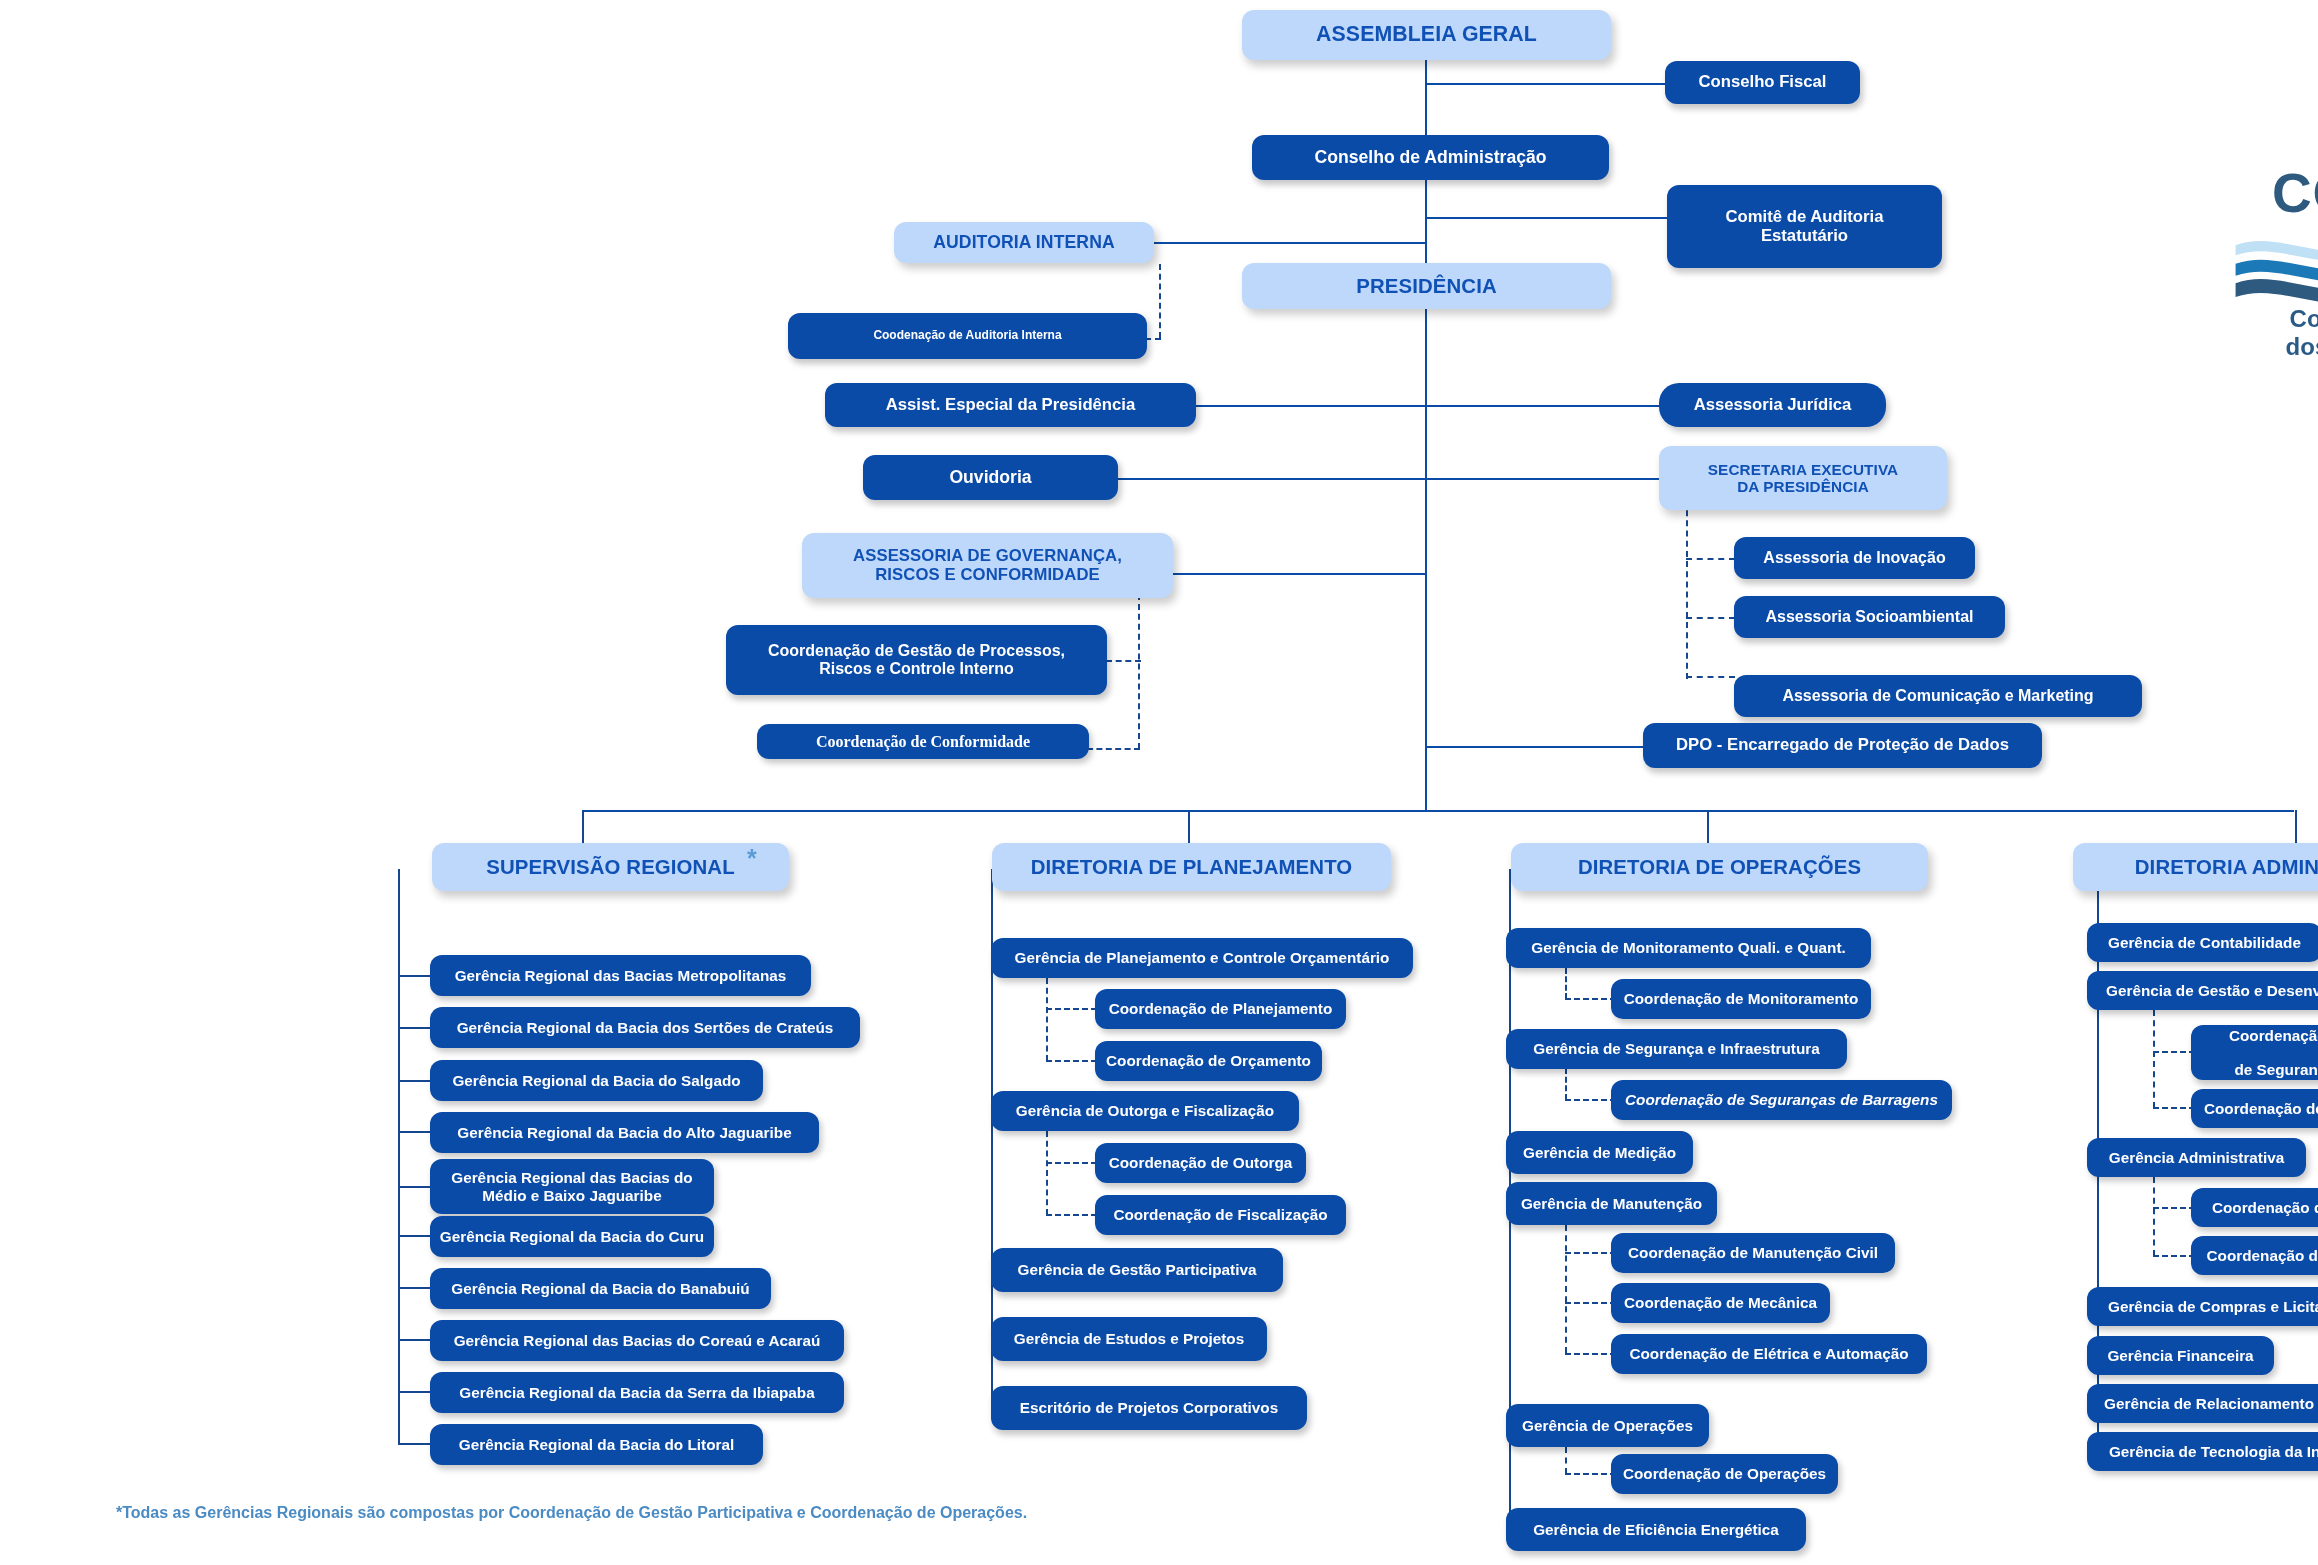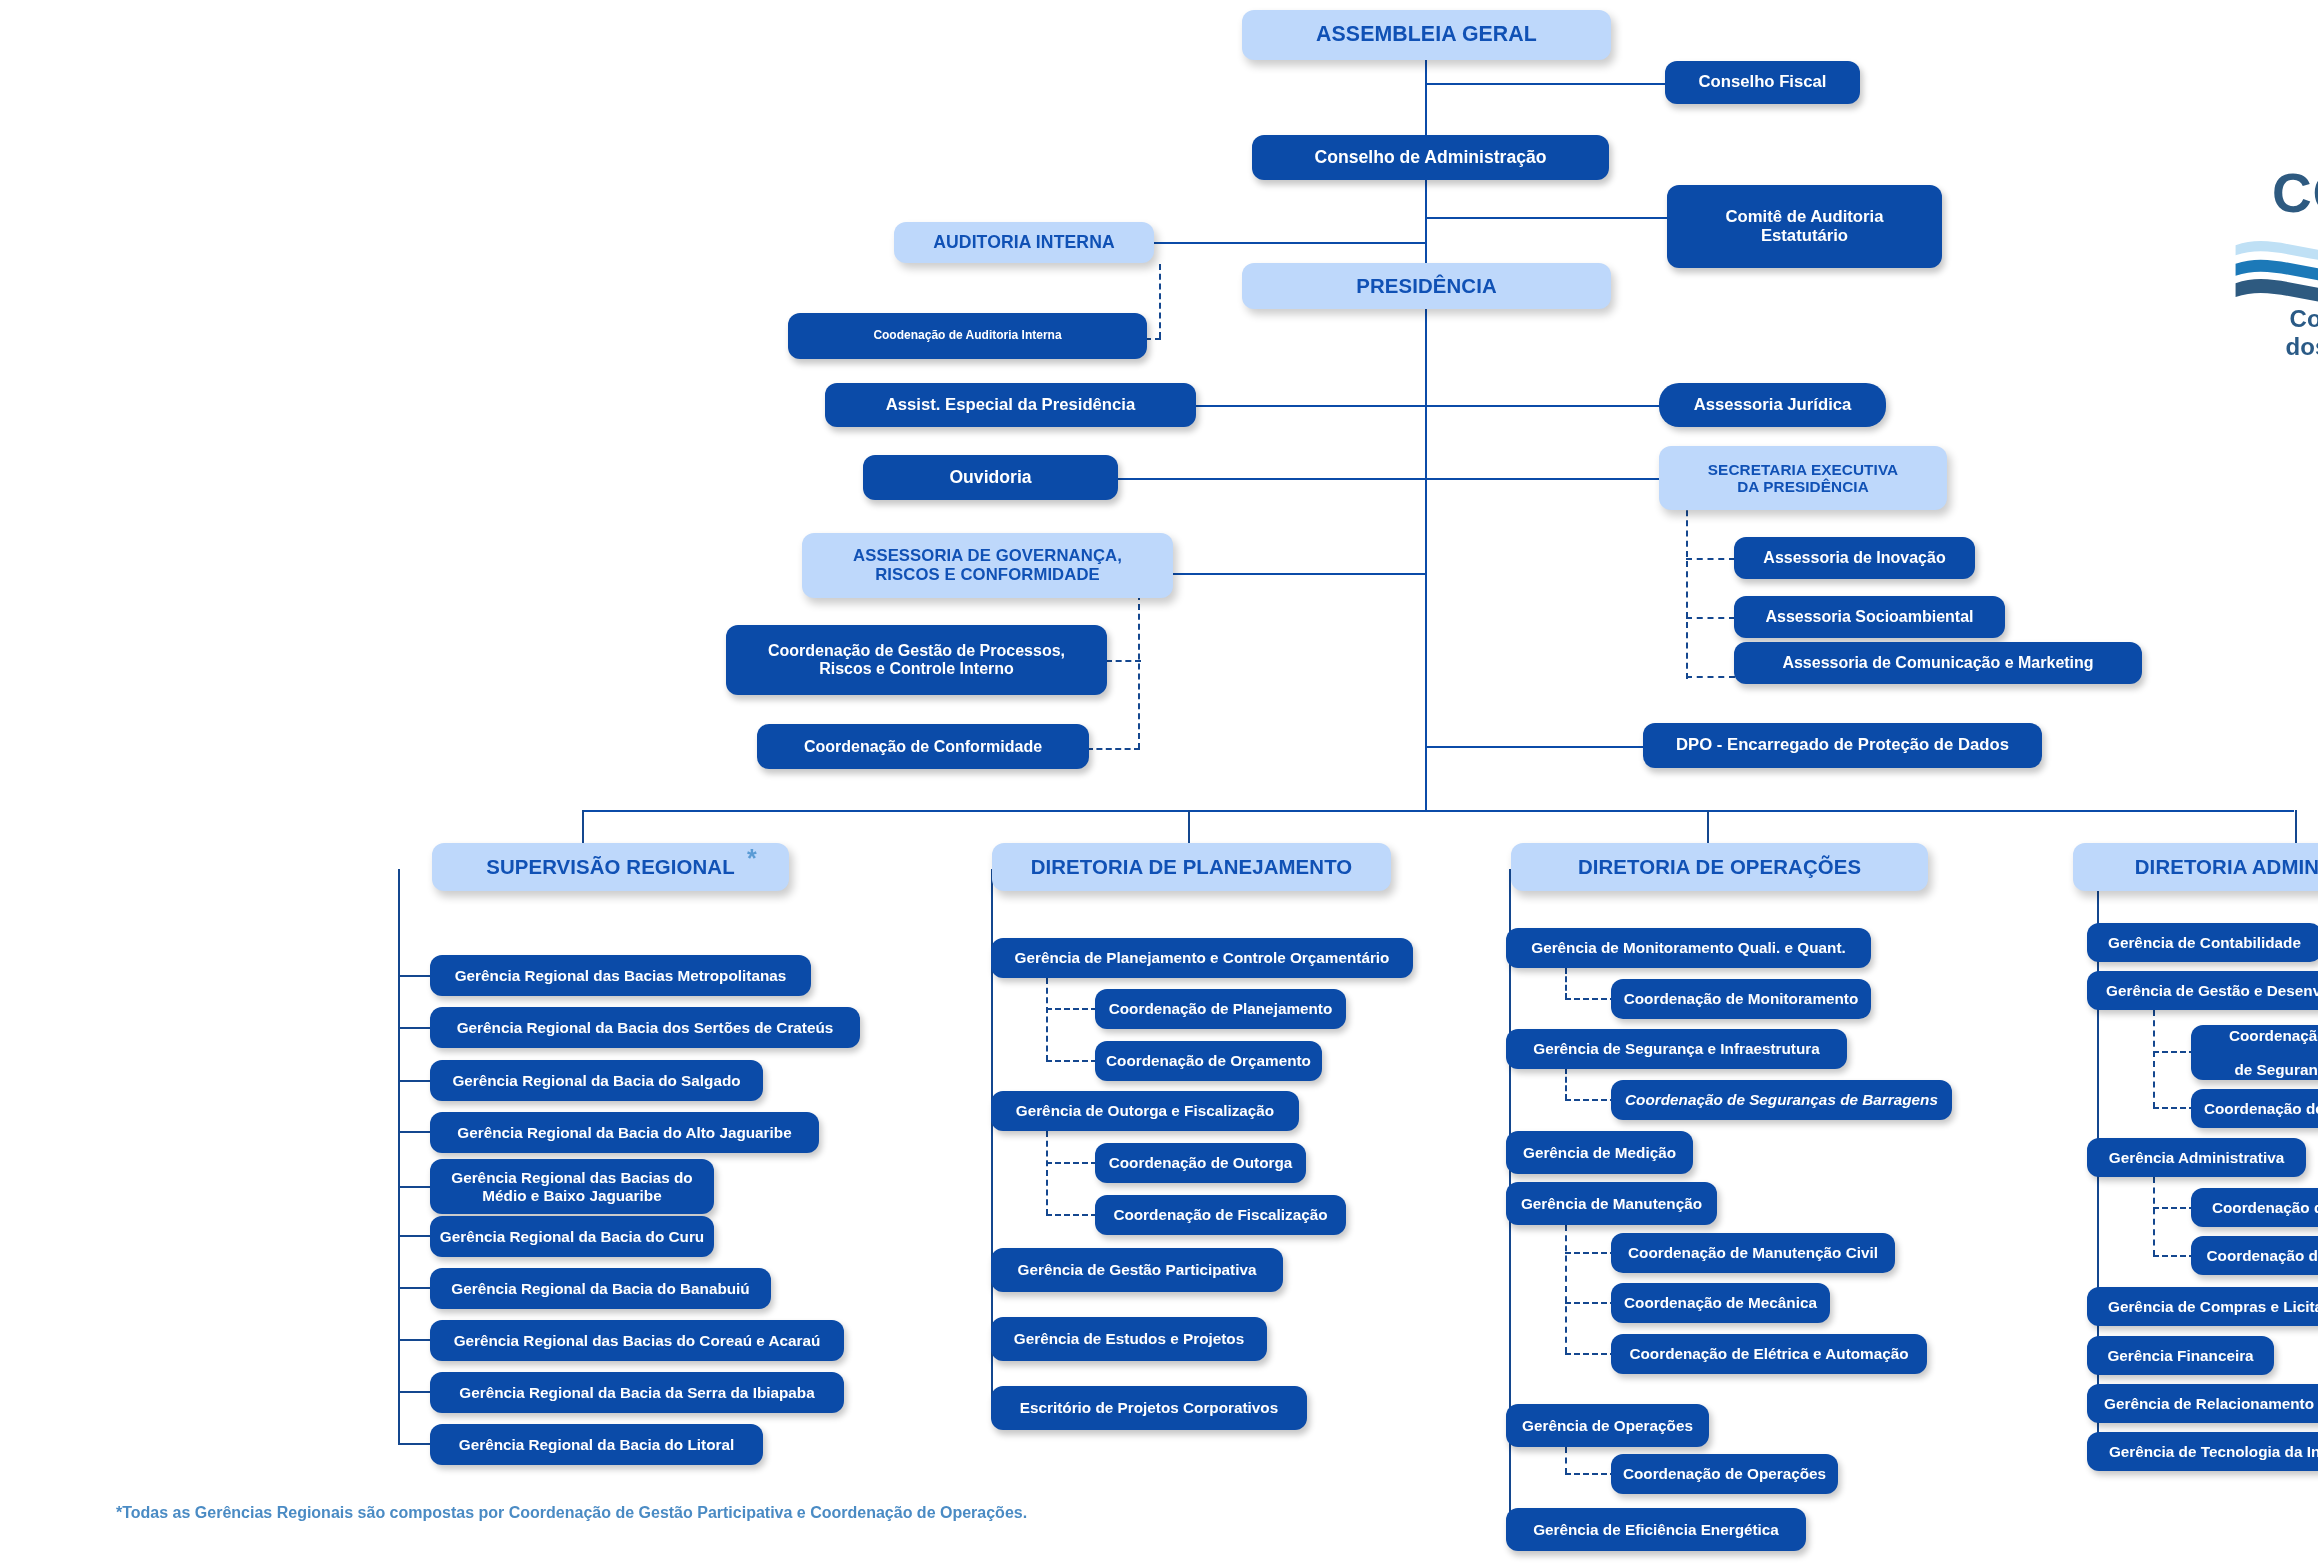--- a/index.html
+++ b/index.html
@@ -182,42 +182,42 @@
   <div class="node light cap" style="left:802px;top:533px;width:371px;height:65px;font-size:16.7px;flex-direction:column;">
     <span>ASSESSORIA DE GOVERNANÇA,</span>
     <span>RISCOS E CONFORMIDADE</span>
   </div>
 
   <div class="node dark" style="left:726px;top:625px;width:381px;height:70px;font-size:16px;flex-direction:column;">
     <span>Coordenação de Gestão de Processos,</span>
     <span>Riscos e Controle Interno</span>
   </div>
 
-  <div class="node dark" style="left:757px;top:724px;width:332px;height:45px;font-size:16px;">
+  <div class="node dark" style="left:757px;top:724px;width:332px;height:35px;font-size:16px;font-family:Liberation Serif, serif;">
     <span>Coordenação de Conformidade</span>
   </div>
 
   <div class="node dark" style="left:1659px;top:383px;width:227px;height:44px;font-size:16.7px;border-radius:20px;">
     <span>Assessoria Jurídica</span>
   </div>
 
   <div class="node light cap" style="left:1659px;top:446px;width:288px;height:64px;font-size:15.3px;flex-direction:column;">
     <span>SECRETARIA EXECUTIVA</span>
     <span>DA PRESIDÊNCIA</span>
   </div>
 
   <div class="node dark" style="left:1734px;top:537px;width:241px;height:42px;font-size:16px;">
     <span>Assessoria de Inovação</span>
   </div>
 
   <div class="node dark" style="left:1734px;top:596px;width:271px;height:42px;font-size:16px;">
     <span>Assessoria Socioambiental</span>
   </div>
 
-  <div class="node dark" style="left:1734px;top:642px;width:408px;height:42px;font-size:16px;justify-content:center;">
+  <div class="node dark" style="left:1734px;top:675px;width:408px;height:42px;font-size:16px;justify-content:center;">
     <span>Assessoria de Comunicação e Marketing</span>
   </div>
 
   <div class="node dark" style="left:1643px;top:723px;width:399px;height:45px;font-size:16.7px;">
     <span>DPO - Encarregado de Proteção de Dados</span>
   </div>
 
   <div id="columns-layer">
       <div class="node light cap" style="left: 432px; top: 843px; width: 357px; height: 48px; font-size: 20.4px;">
         <span>SUPERVISÃO REGIONAL</span>

